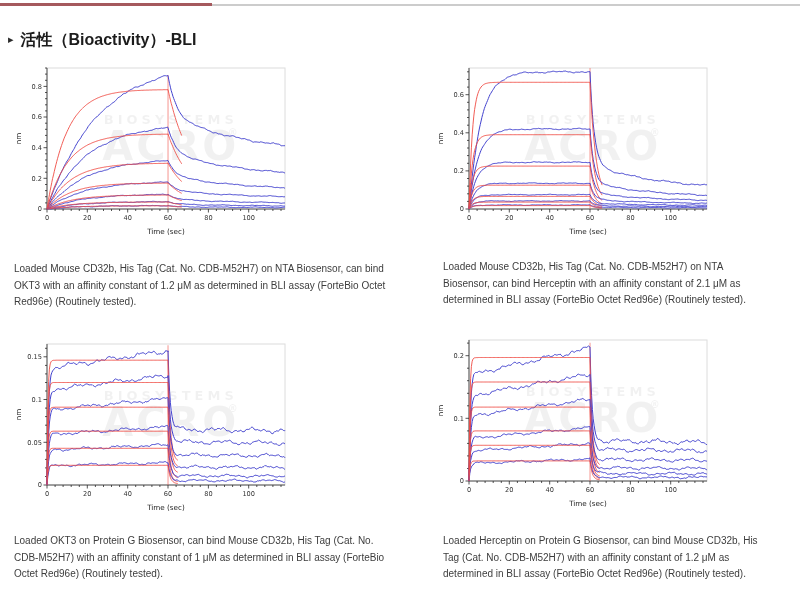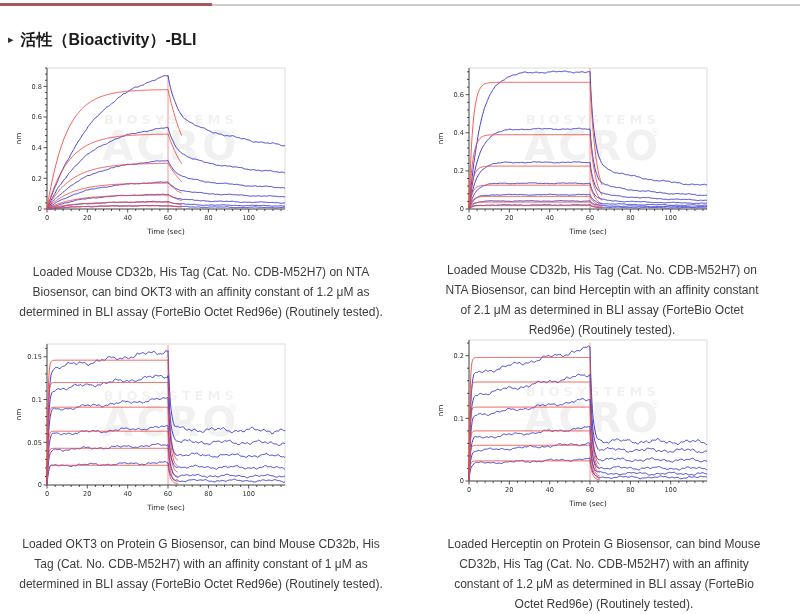--- a/index.html
+++ b/index.html
@@ -6,21 +6,21 @@
   body{width:800px;height:614px;position:relative;overflow:hidden;
        font-family:"Liberation Sans","DejaVu Sans",sans-serif;color:#3d3d3d;}
   .top-rule{position:absolute;left:0;top:3px;width:800px;height:3px;display:flex;}
   .top-rule .accent{width:212px;height:3px;}
   .top-rule .rest{flex:1;height:2px;margin-top:1px;}
   .page-title{position:absolute;left:8px;top:30px;font-size:16px;font-weight:700;color:#1c1c1c;
               display:flex;align-items:center;gap:7px;}
   .page-title .bullet{font-size:11px;color:#2b2b2b;transform:translateY(-1px);}
   .chart-box{position:absolute;width:282px;height:178px;}
   .chart-box svg{display:block;}
-  .caption{position:absolute;font-size:12px;line-height:1.66;color:#3d3d3d;text-align:center;}
+  .caption{position:absolute;font-size:10px;line-height:1.66;color:#3d3d3d;text-align:left;}
   #cap1{left:14px;top:251px;width:374px;}
   #cap2{left:443px;top:249px;width:318px;}
   #cap3{left:14px;top:523px;width:374px;}
   #cap4{left:443px;top:523px;width:322px;}
   #chart1{left:12px;top:60px;}
   #chart2{left:434px;top:60px;}
   #chart3{left:12px;top:336px;}
   #chart4{left:434px;top:332px;}
 </style>
 </head>

